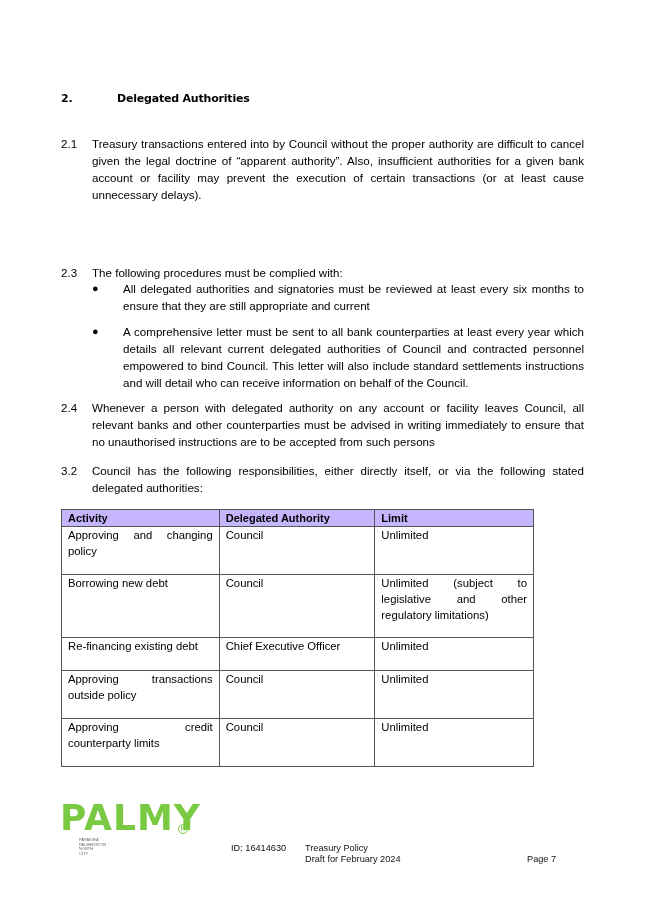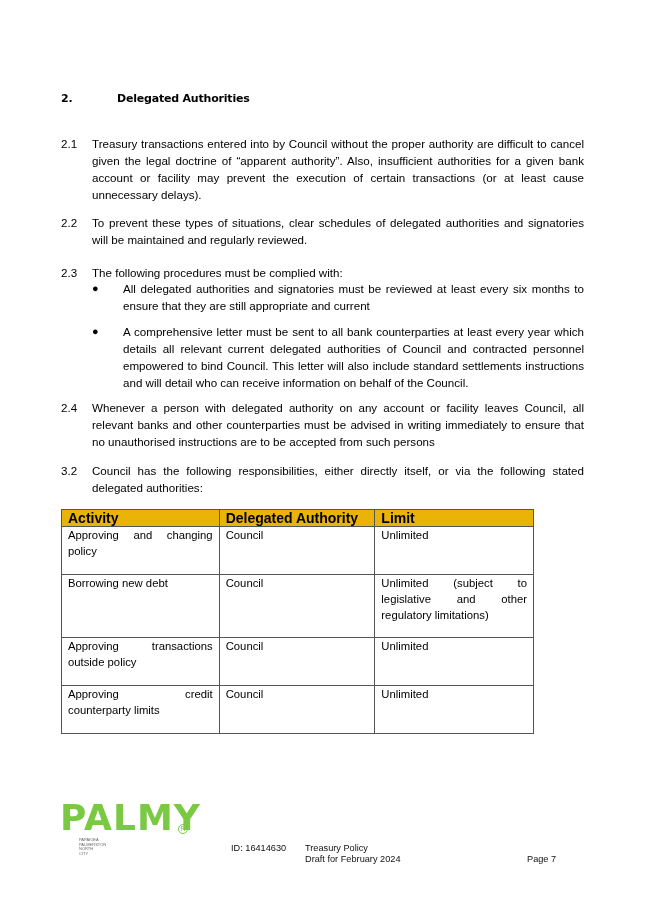--- a/index.html
+++ b/index.html
@@ -16,21 +16,21 @@
   .para .pnum { position: absolute; left: 0; top: 0; }
   .para .ptext { margin-left: 31px; text-align: justify; }
 
   .bullets { position: absolute; left: 92px; width: 492px; font-size: 11.6px; line-height: 17px; }
   .bullet { position: relative; padding-left: 31px; text-align: justify; }
   .bullet .dot { position: absolute; left: 0; top: 0; font-size: 11px; }
 
   table.auth { position: absolute; left: 61px; top: 509px; width: 473px; border-collapse: collapse;
                font-size: 11.3px; line-height: 16px; }
   table.auth th, table.auth td { border: 1px solid #555; vertical-align: top; padding: 0 6px; text-align: justify; }
-  table.auth th { background: #eab308; text-align: left; font-weight: bold; font-size: 14px; height: 16px; }
+  table.auth th { background: #c4b5fd; text-align: left; font-weight: bold; font-size: 11px; height: 16px; }
   table.auth col.c1 { width: 158px; }
   table.auth col.c2 { width: 156px; }
   table.auth col.c3 { width: 159px; }
 
   .logo { position: absolute; left: 60px; top: 800px; }
   .logo-word { font-family: "DejaVu Sans", sans-serif; font-weight: bold; font-size: 36px;
                color: #7ac943; letter-spacing: 1px; line-height: 36px; }
   .logo-reg { position: absolute; left: 118px; top: 24px; font-size: 7px; color: #7ac943;
               border: 1px solid #7ac943; border-radius: 50%; width: 8px; height: 8px; line-height: 8px; text-align: center; }
   .logo-sub { position: absolute; left: 19px; top: 38px; font-size: 4px; line-height: 4.5px; color: #666; }
@@ -47,24 +47,20 @@
 
   <div class="heading">
     <span class="num">2.</span><span>Delegated Authorities</span>
   </div>
 
   <div class="para" style="top:135px;">
     <span class="pnum">2.1</span>
     <div class="ptext">Treasury transactions entered into by Council without the proper authority are difficult to cancel given the legal doctrine of “apparent authority”.  Also, insufficient authorities for a given bank account or facility may prevent the execution of certain transactions (or at least cause unnecessary delays).</div>
   </div>
 
-  <div class="para" style="top:214px;">
-    <span class="pnum">2.2</span>
-    <div class="ptext">To prevent these types of situations, clear schedules of delegated authorities and signatories will be maintained and regularly reviewed.</div>
-  </div>
 
   <div class="para" style="top:264px;">
     <span class="pnum">2.3</span>
     <div class="ptext">The following procedures must be complied with:</div>
   </div>
 
   <div class="bullets" style="top:280px;">
     <div class="bullet">
       <span class="dot">●</span>
       <div>All delegated authorities and signatories must be reviewed at least every six months to ensure that they are still appropriate and current</div>
@@ -102,20 +98,25 @@
       <tr style="height:48px;">
         <td>Approving and changing policy</td>
         <td>Council</td>
         <td>Unlimited</td>
       </tr>
       <tr style="height:63px;">
         <td>Borrowing new debt</td>
         <td>Council</td>
         <td>Unlimited (subject to legislative and other regulatory limitations)</td>
       </tr>
+      <tr style="height:33px;">
+        <td>Re-financing existing debt</td>
+        <td>Chief Executive Officer</td>
+        <td>Unlimited</td>
+      </tr>
       <tr style="height:48px;">
         <td>Approving transactions outside policy</td>
         <td>Council</td>
         <td>Unlimited</td>
       </tr>
       <tr style="height:48px;">
         <td>Approving credit counterparty limits</td>
         <td>Council</td>
         <td>Unlimited</td>
       </tr>

